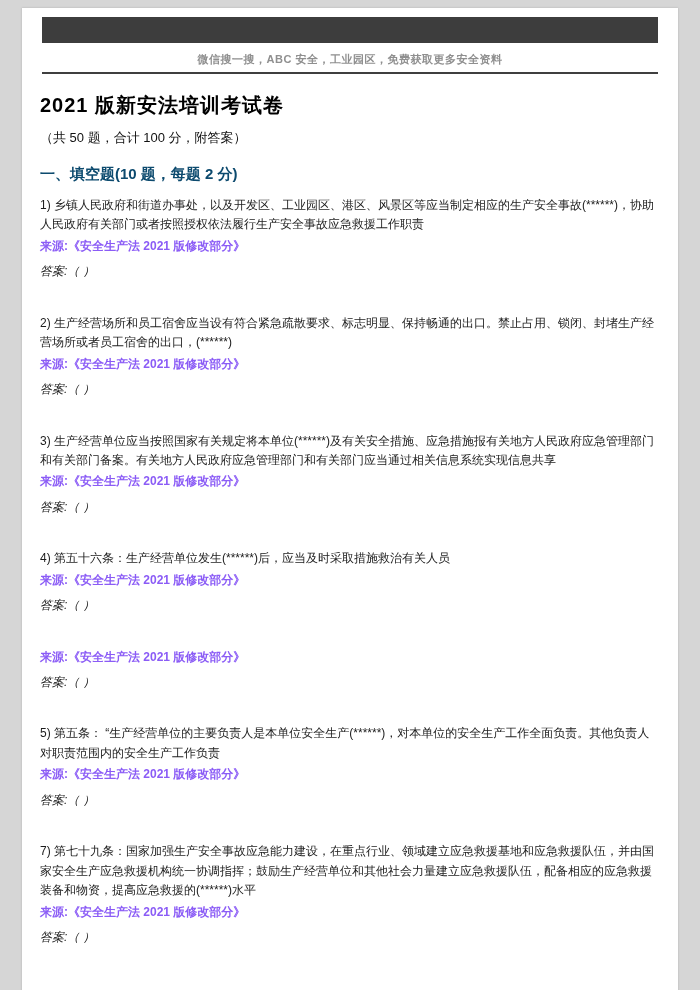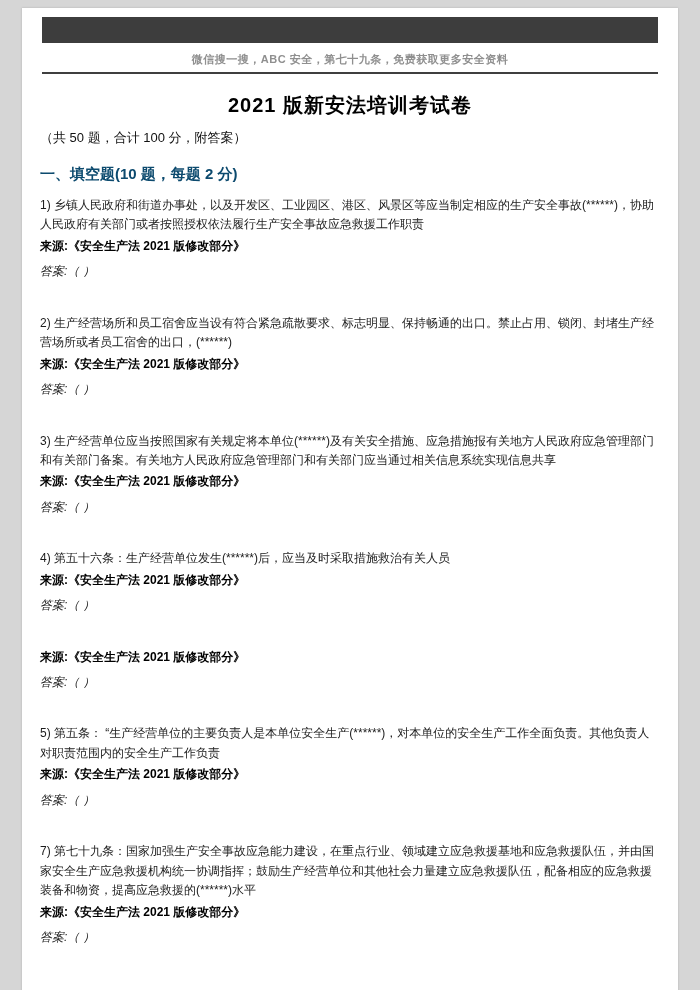--- a/index.html
+++ b/index.html
@@ -37,21 +37,20 @@
     letter-spacing: 0.5px;
     color: #8f8f8f;
   }
   .divider {
     border: none;
     border-top: 2px solid #3f3f3f;
     margin: 5px 2px 16px;
   }
   .title {
     margin: 18px 0 10px;
-    text-align: center;
     font-size: 20px;
     font-weight: bold;
     color: #000000;
     letter-spacing: 1px;
   }
   .subtitle {
     margin: 0 0 18px;
     text-align: left;
     font-size: 13px;
     color: #111111;
@@ -69,39 +68,39 @@
     margin: 0;
     font-size: 12px;
     line-height: 1.62;
     color: #1c1c1c;
   }
   .q-source {
     margin: 2px 0 0;
     font-size: 12px;
     line-height: 1.62;
     font-weight: bold;
-    color: #000000;
+    color: #8b5cf6;
   }
   .q-answer {
     margin: 6px 0 0;
     font-size: 12px;
     line-height: 1.62;
     color: #1c1c1c;
     font-style: italic;
   }
 </style>
 </head>
 <body>
 
 <div class="canvas">
   <div class="page">
 
     <div class="banner-bar"></div>
 
-    <p class="banner-text">微信搜一搜，ABC 安全，第七十九条，免费获取更多安全资料</p>
+    <p class="banner-text">微信搜一搜，ABC 安全，工业园区，免费获取更多安全资料</p>
 
     <hr class="divider">
 
     <h1 class="title">2021 版新安法培训考试卷</h1>
 
     <p class="subtitle">（共 50 题，合计 100 分，附答案）</p>
 
     <h2 class="section-heading">一、填空题(10 题，每题 2 分)</h2>
 
     <div class="questions">

